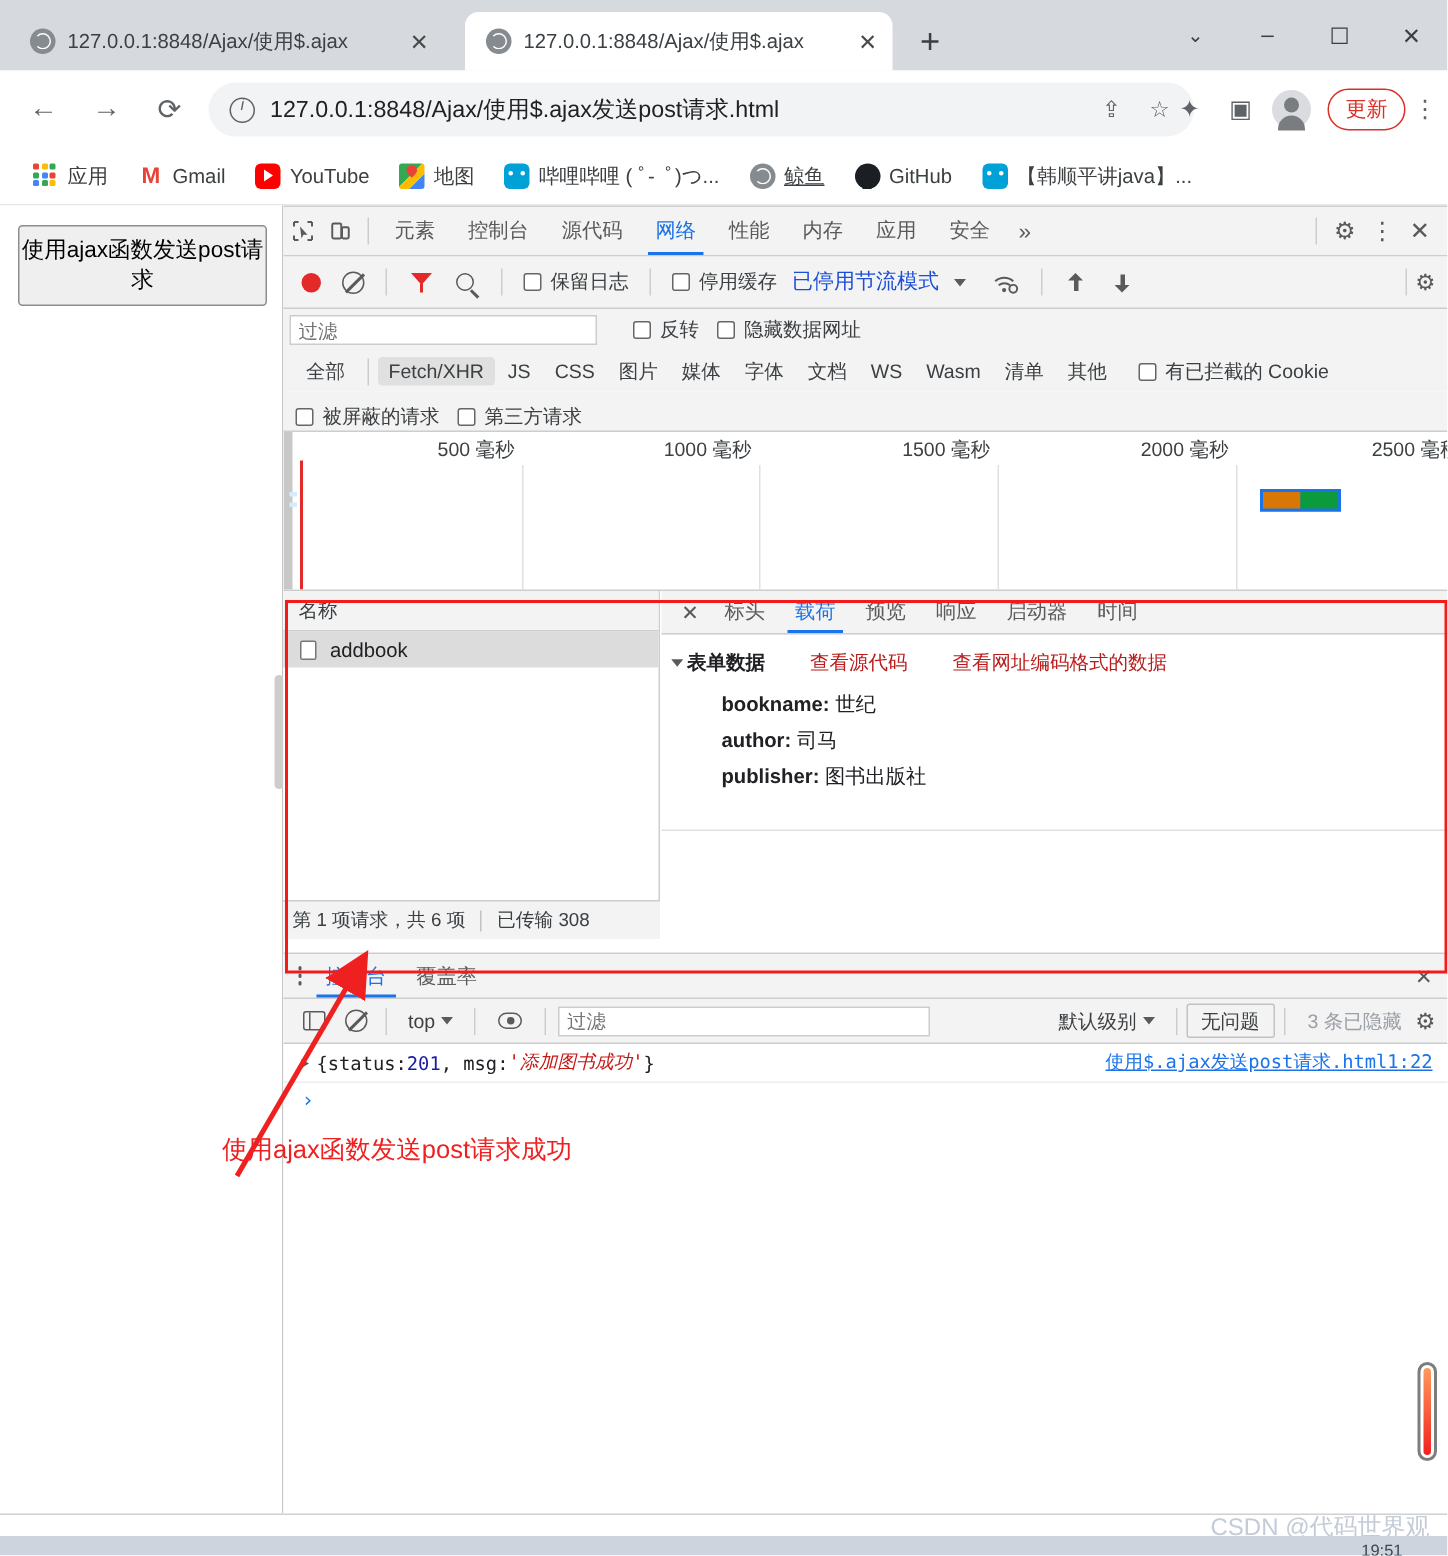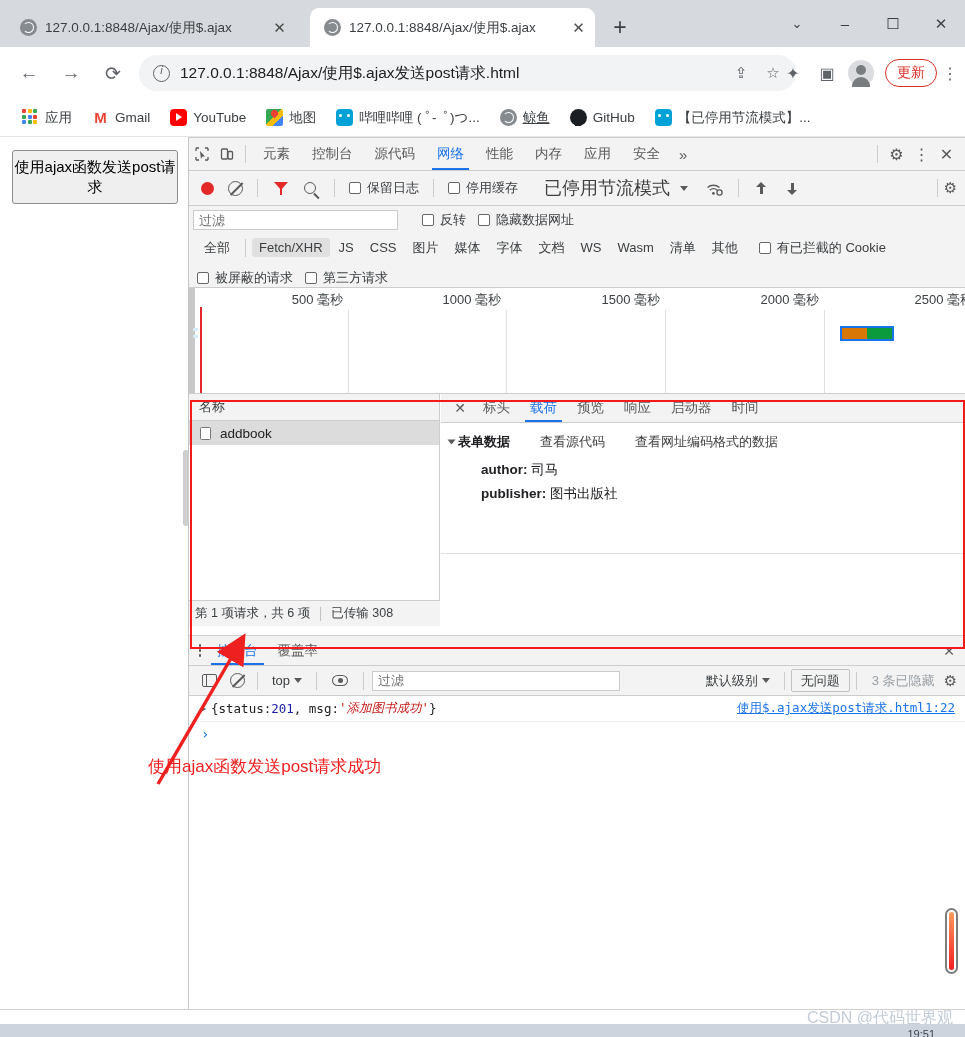--- a/index.html
+++ b/index.html
@@ -234,21 +234,21 @@
   .dtl-x{ width:26px; text-align:center; color:#5a5a5a; font-size:14px; }
   .dtl-tab{ height:28px; padding:0 10px; display:flex; align-items:center;
       font-size:13.5px; color:#5a5a5a; position:relative;}
   .dtl-tab.sel{ color:#1a73e8; }
   .dtl-tab.sel::after{content:""; position:absolute; left:5px; right:5px; bottom:0; height:2.5px; background:#1a73e8;}
   .dtl-body{ padding:10px 0 0 0; font-size:13.5px; color:#202124; }
   .form-head{ display:flex; align-items:center; padding-left:8px; gap:0; margin-bottom:7px;}
   .caret{ width:0;height:0;border-left:5px solid #5a5a5a;border-top:4px solid transparent;
       border-bottom:4px solid transparent; margin-right:4px; transform:rotate(90deg);}
   .form-title{ font-weight:bold; font-size:13px; color:#202124; margin-right:30px;}
-  .form-link{ color:#404040; font-size:13px; margin-right:30px;}
+  .form-link{ color:#b91c1c; font-size:13px; margin-right:30px;}
   .kv{ padding:3px 0 3px 40px; font-size:13.5px; }
   .kv b{ color:#202124; font-weight:bold; }
   .kv span{ color:#202124; }
   .dtl-sep{ position:absolute; left:0; right:0; top:159px; height:1px; background:#e0e0e0;}
 
   
   .red-box{ position:absolute; left:190px; top:400px; width:775px; height:249px;
       border:2px solid #f51a1a; pointer-events:none; z-index:20;}
 
   
@@ -396,21 +396,21 @@
     <div class="bm">
       <span class="bm-ico whale-ico"></span>
       <u>鲸鱼</u>
     </div>
     <div class="bm">
       <span class="bm-ico gh-ico"></span>
       <span>GitHub</span>
     </div>
     <div class="bm">
       <span class="bm-ico bili-ico"></span>
-      <span>【已停用节流模式】...</span>
+      <span>【韩顺平讲java】...</span>
     </div>
   </div>
 
   <div class="page-area">
     <button class="ajax-btn">使用ajax函数发送post请求</button>
     <div class="page-scroll-l"></div>
   </div>
 
   <div class="devtools">
 
@@ -454,21 +454,21 @@
       <span class="vdiv"></span>
       <label class="chk">
         <span class="cb"></span>
         <span>保留日志</span>
       </label>
       <span class="vdiv"></span>
       <label class="chk">
         <span class="cb"></span>
         <span>停用缓存</span>
       </label>
-      <span style="font-size:18px;color:#404040;margin-left:18px;">已停用节流模式</span>
+      <span style="font-size:14px;color:#1d4ed8;margin-left:2px;">已停用节流模式</span>
       <span class="tri-down"></span>
       <span class="wifi">
         <svg width="17" height="14" viewBox="0 0 17 14">
             <path d="M1.5 5.5a9 9 0 0 1 12 0" stroke="#5a5a5a" stroke-width="1.4" fill="none"></path>
             <path d="M3.8 8.2a6 6 0 0 1 7.6 0" stroke="#5a5a5a" stroke-width="1.4" fill="none"></path>
             <circle cx="7.4" cy="11.4" r="1.4" fill="#5a5a5a"></circle>
             <circle cx="13.5" cy="10.5" r="2.6" stroke="#5a5a5a" stroke-width="1.3" fill="#f3f3f3"></circle>
           </svg>
       </span>
       <span class="vdiv"></span>
@@ -568,20 +568,24 @@
           <span class="dtl-tab">响应</span>
           <span class="dtl-tab">启动器</span>
           <span class="dtl-tab">时间</span>
         </div>
         <div class="dtl-body">
           <div class="form-head">
             <span class="caret"></span>
             <span class="form-title">表单数据</span>
             <span class="form-link">查看源代码</span>
             <span class="form-link">查看网址编码格式的数据</span>
+          </div>
+          <div class="kv">
+            <b>bookname:</b>
+            <span>世纪</span>
           </div>
           <div class="kv">
             <b>author:</b>
             <span>司马</span>
           </div>
           <div class="kv">
             <b>publisher:</b>
             <span>图书出版社</span>
           </div>
         </div>

